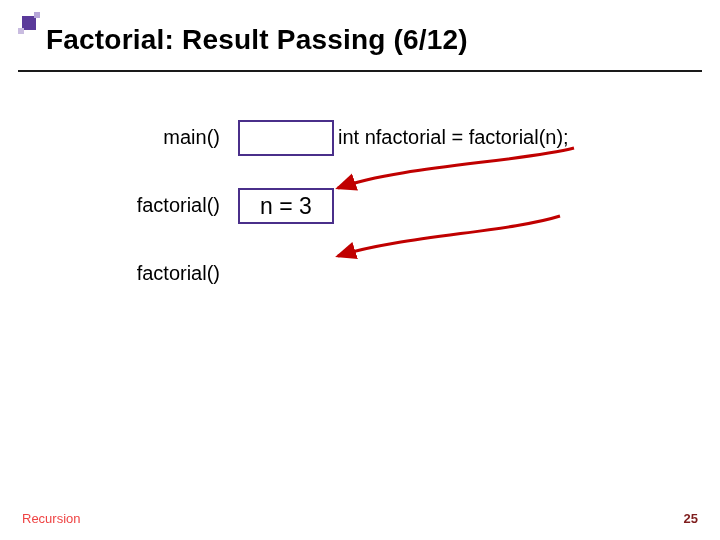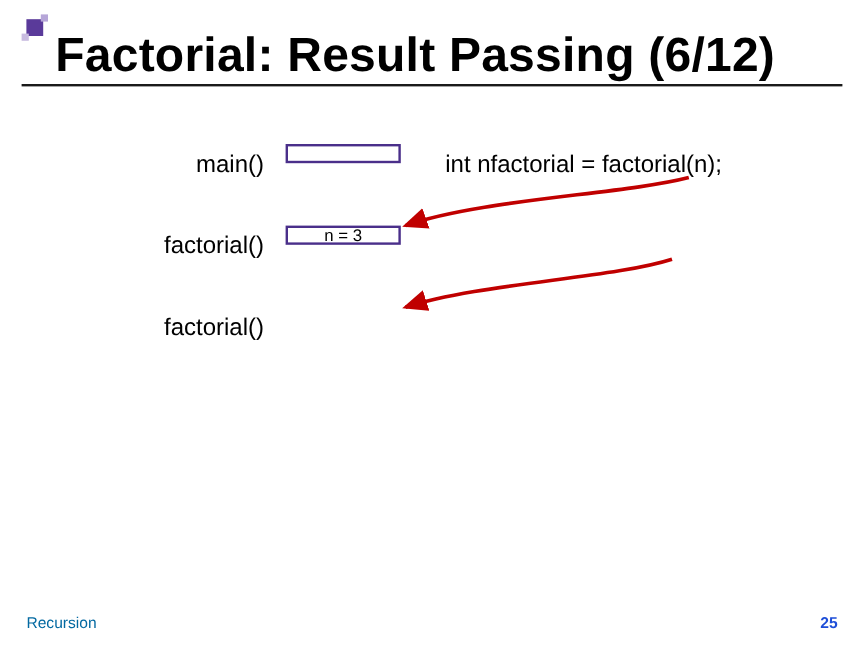--- a/index.html
+++ b/index.html
@@ -44,21 +44,21 @@
     top: 16px;
     left: 0;
   }
   .title {
     position: absolute;
     top: 24px;
     left: 46px;
     right: 20px;
     font-family: Arial, Helvetica, sans-serif;
     font-weight: 700;
-    font-size: 40px;
+    font-size: 28px;
     letter-spacing: 0.2px;
   }
   .hr {
     position: absolute;
     top: 70px;
     left: 18px;
     right: 18px;
     height: 0;
     border-top: 2px solid #1a1a1a;
   }
@@ -79,53 +79,53 @@
     width: 220px;
     text-align: right;
     font-size: 20px;
     top: 16px;
   }
   .box {
     position: absolute;
     left: 238px;
     top: 10px;
     width: 96px;
-    height: 16px;
+    height: 36px;
     border: 2px solid #4a2f8a;
     box-sizing: border-box;
     display: flex;
     align-items: center;
     justify-content: center;
-    font-size: 14px;
+    font-size: 23px;
   }
   .code {
     position: absolute;
-    left: 371px;
+    left: 338px;
     top: 16px;
     font-size: 20px;
     white-space: nowrap;
   }
   .arrow-svg {
     position: absolute;
     pointer-events: none;
   }
   .footer-left {
     position: absolute;
     left: 22px;
     bottom: 14px;
     font-size: 13px;
-    color: #0369a1;
+    color: #ef4444;
   }
   .footer-right {
     position: absolute;
     right: 22px;
     bottom: 14px;
     font-size: 13px;
     font-weight: 700;
-    color: #1d4ed8;
+    color: #7f1d1d;
   }
 </style>
 </head>
 <body>
 
 <div class="bullet-deco">
   <div class="big"></div>
   <div class="s1"></div>
   <div class="s2"></div>
 </div>

